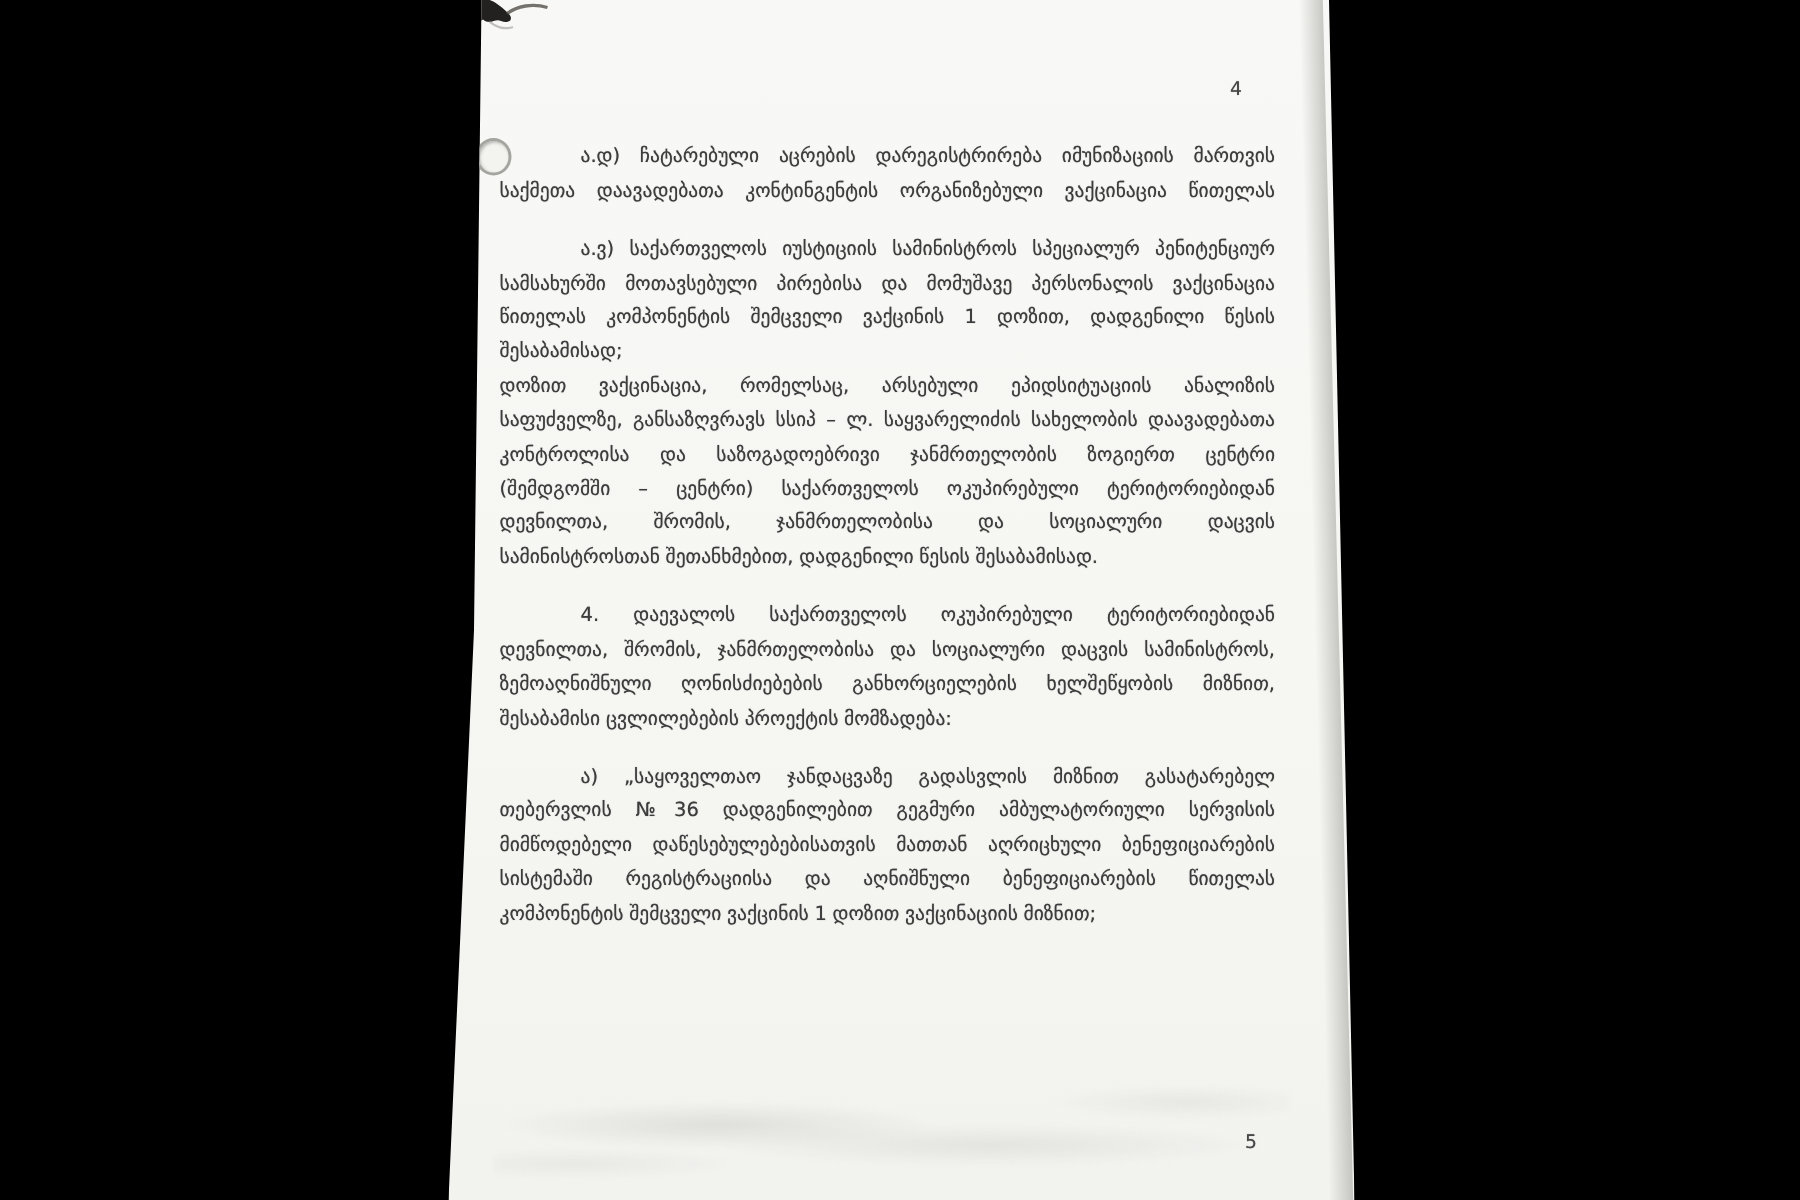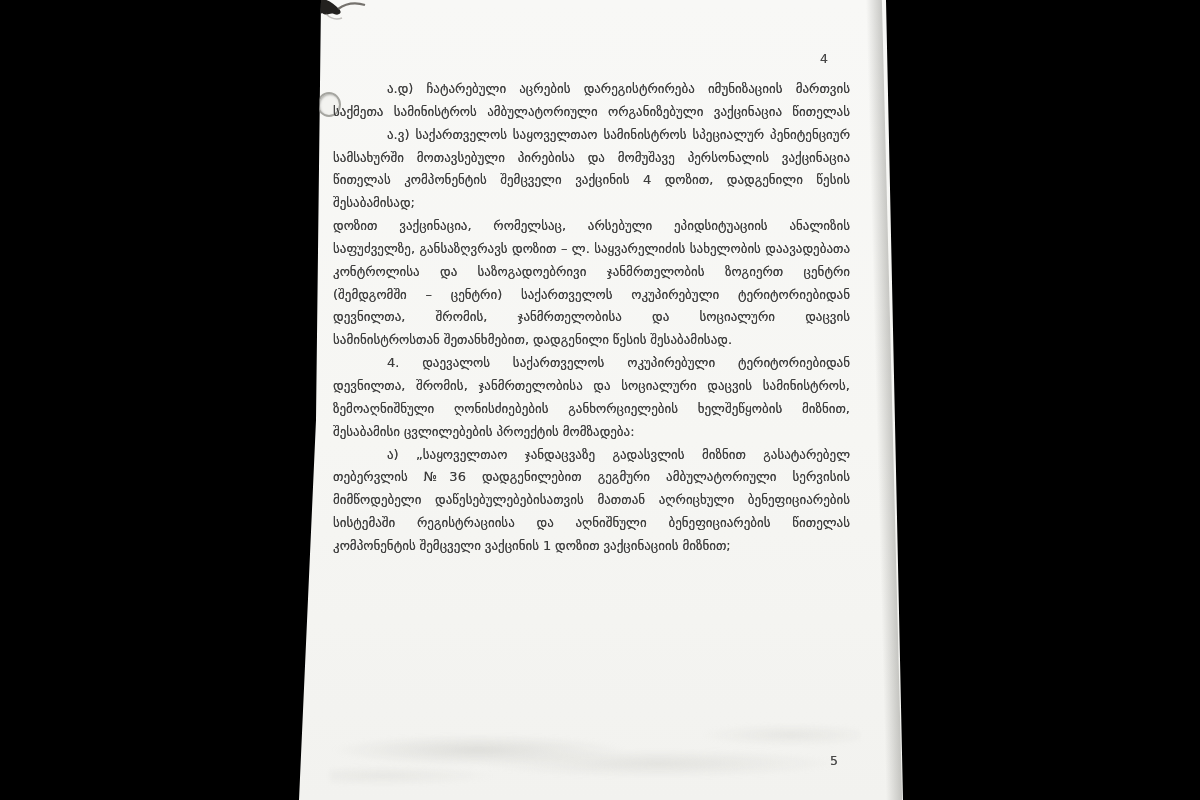--- a/index.html
+++ b/index.html
@@ -83,21 +83,21 @@
     text-shadow: 0 0 0.6px rgba(80,80,80,0.75);
   }
   .line {
     height: 22.85px;
     line-height: 22.85px;
     overflow: hidden;
     text-align: justify;
     text-align-last: justify;
     white-space: normal;
   }
-  .line.indent { text-indent: 54px; }
+  .line.indent { text-indent: 54px; margin-top: 16px; }
   .line.last { text-align-last: left; }
 </style>
 </head>
 <body>
 
 <div class="screen">
   <div class="paper">
 
     <svg class="blob" width="64" height="36" viewBox="0 0 64 36">
       <path d="M6,1 C12,-4 21,3 27,9 C31,13 27,16 22,14 C18,12 15,17 10,13 C5,17 1,10 3,5 Z" fill="#23211f"></path>
@@ -106,27 +106,27 @@
     </svg>
 
     <div class="punch"></div>
     <div class="edge-shade"></div>
     <div class="smudges"></div>
 
     <div class="pagenum top">4</div>
 
     <div class="text-block" id="doc-text">
         <div class="line indent">ა.დ) ჩატარებული აცრების დარეგისტრირება იმუნიზაციის მართვის</div>
-        <div class="line">საქმეთა სამინისტროს ამბულატორიული ორგანიზებული ვაქცინაცია წითელას</div>
-        <div class="line indent">ა.ვ) საქართველოს საყოველთაო სამინისტროს სპეციალურ პენიტენციურ</div>
+        <div class="line">საქმეთა დაავადებათა კონტინგენტის ორგანიზებული ვაქცინაცია წითელას</div>
+        <div class="line indent">ა.ვ) საქართველოს იუსტიციის სამინისტროს სპეციალურ პენიტენციურ</div>
         <div class="line">სამსახურში მოთავსებული პირებისა და მომუშავე პერსონალის ვაქცინაცია</div>
-        <div class="line">წითელას კომპონენტის შემცველი ვაქცინის 4 დოზით, დადგენილი წესის</div>
+        <div class="line">წითელას კომპონენტის შემცველი ვაქცინის 1 დოზით, დადგენილი წესის</div>
         <div class="line last">შესაბამისად;</div>
         <div class="line">დოზით ვაქცინაცია, რომელსაც, არსებული ეპიდსიტუაციის ანალიზის</div>
-        <div class="line">საფუძველზე, განსაზღვრავს დოზით – ლ. საყვარელიძის სახელობის დაავადებათა</div>
+        <div class="line">საფუძველზე, განსაზღვრავს სსიპ – ლ. საყვარელიძის სახელობის დაავადებათა</div>
         <div class="line">კონტროლისა და საზოგადოებრივი ჯანმრთელობის ზოგიერთ ცენტრი</div>
         <div class="line">(შემდგომში – ცენტრი) საქართველოს ოკუპირებული ტერიტორიებიდან</div>
         <div class="line">დევნილთა, შრომის, ჯანმრთელობისა და სოციალური დაცვის</div>
         <div class="line last">სამინისტროსთან შეთანხმებით, დადგენილი წესის შესაბამისად.</div>
         <div class="line indent">4. დაევალოს საქართველოს ოკუპირებული ტერიტორიებიდან</div>
         <div class="line">დევნილთა, შრომის, ჯანმრთელობისა და სოციალური დაცვის სამინისტროს,</div>
         <div class="line">ზემოაღნიშნული ღონისძიებების განხორციელების ხელშეწყობის მიზნით,</div>
         <div class="line last">შესაბამისი ცვლილებების პროექტის მომზადება:</div>
         <div class="line indent">ა) „საყოველთაო ჯანდაცვაზე გადასვლის მიზნით გასატარებელ</div>
         <div class="line">თებერვლის №36 დადგენილებით გეგმური ამბულატორიული სერვისის</div>

